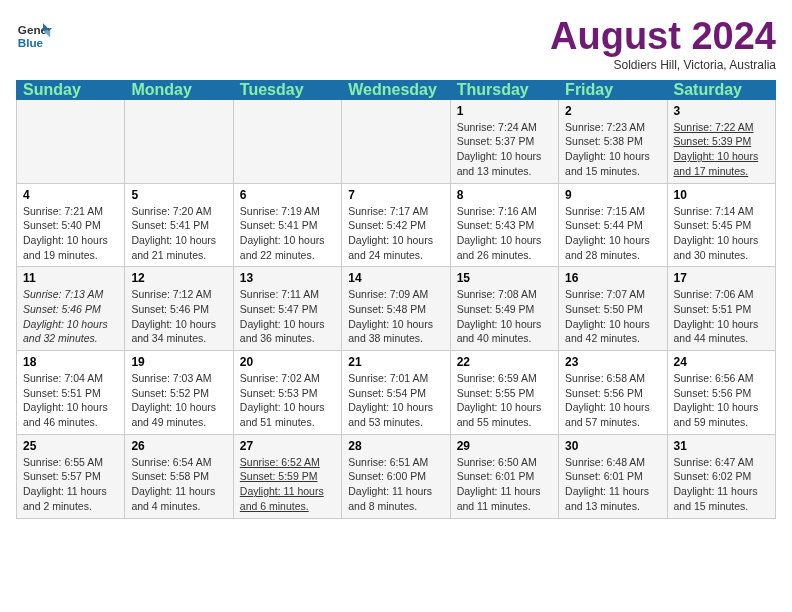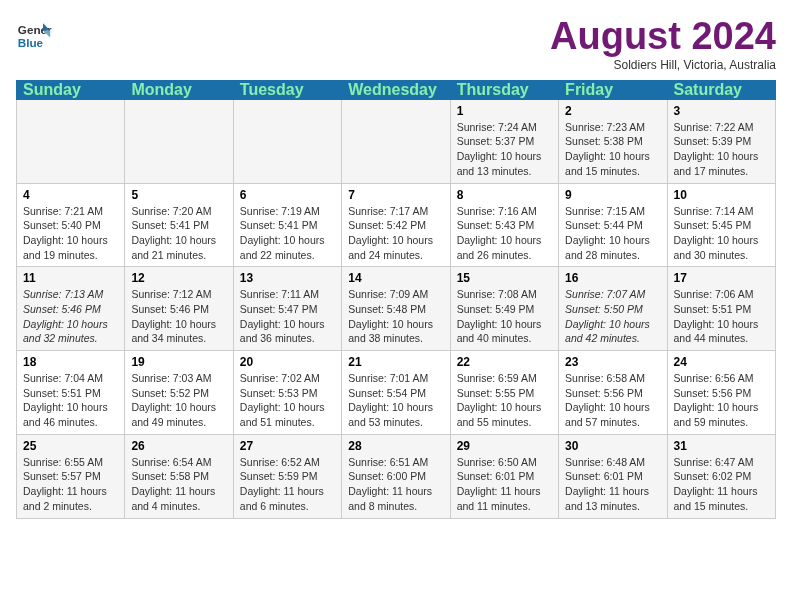--- a/index.html
+++ b/index.html
@@ -125,21 +125,21 @@
         </td>
         <td>
           <span class="day-number">2</span>
           <div class="day-info" style="white-space: pre-line;">Sunrise: 7:23 AM
 Sunset: 5:38 PM
 Daylight: 10 hours
 and 15 minutes.</div>
         </td>
         <td>
           <span class="day-number">3</span>
-          <div class="day-info" style="white-space: pre-line;">Sunrise: 7:22 AM
+          <div class="day-info" style="white-space: pre-line; text-decoration: underline;">Sunrise: 7:22 AM
 Sunset: 5:39 PM
 Daylight: 10 hours
 and 17 minutes.</div>
         </td>
       </tr>
       <tr>
         <td>
           <span class="day-number">4</span>
           <div class="day-info" style="white-space: pre-line;">Sunrise: 7:21 AM
 Sunset: 5:40 PM
@@ -220,21 +220,21 @@
         </td>
         <td>
           <span class="day-number">15</span>
           <div class="day-info" style="white-space: pre-line;">Sunrise: 7:08 AM
 Sunset: 5:49 PM
 Daylight: 10 hours
 and 40 minutes.</div>
         </td>
         <td>
           <span class="day-number">16</span>
-          <div class="day-info" style="white-space: pre-line; font-style: italic;">Sunrise: 7:07 AM
+          <div class="day-info" style="white-space: pre-line;">Sunrise: 7:07 AM
 Sunset: 5:50 PM
 Daylight: 10 hours
 and 42 minutes.</div>
         </td>
         <td>
           <span class="day-number">17</span>
           <div class="day-info" style="white-space: pre-line;">Sunrise: 7:06 AM
 Sunset: 5:51 PM
 Daylight: 10 hours
 and 44 minutes.</div>
@@ -301,21 +301,21 @@
         </td>
         <td>
           <span class="day-number">26</span>
           <div class="day-info" style="white-space: pre-line;">Sunrise: 6:54 AM
 Sunset: 5:58 PM
 Daylight: 11 hours
 and 4 minutes.</div>
         </td>
         <td>
           <span class="day-number">27</span>
-          <div class="day-info" style="white-space: pre-line;">Sunrise: 6:52 AM
+          <div class="day-info" style="white-space: pre-line; text-decoration: underline;">Sunrise: 6:52 AM
 Sunset: 5:59 PM
 Daylight: 11 hours
 and 6 minutes.</div>
         </td>
         <td>
           <span class="day-number">28</span>
           <div class="day-info" style="white-space: pre-line;">Sunrise: 6:51 AM
 Sunset: 6:00 PM
 Daylight: 11 hours
 and 8 minutes.</div>

